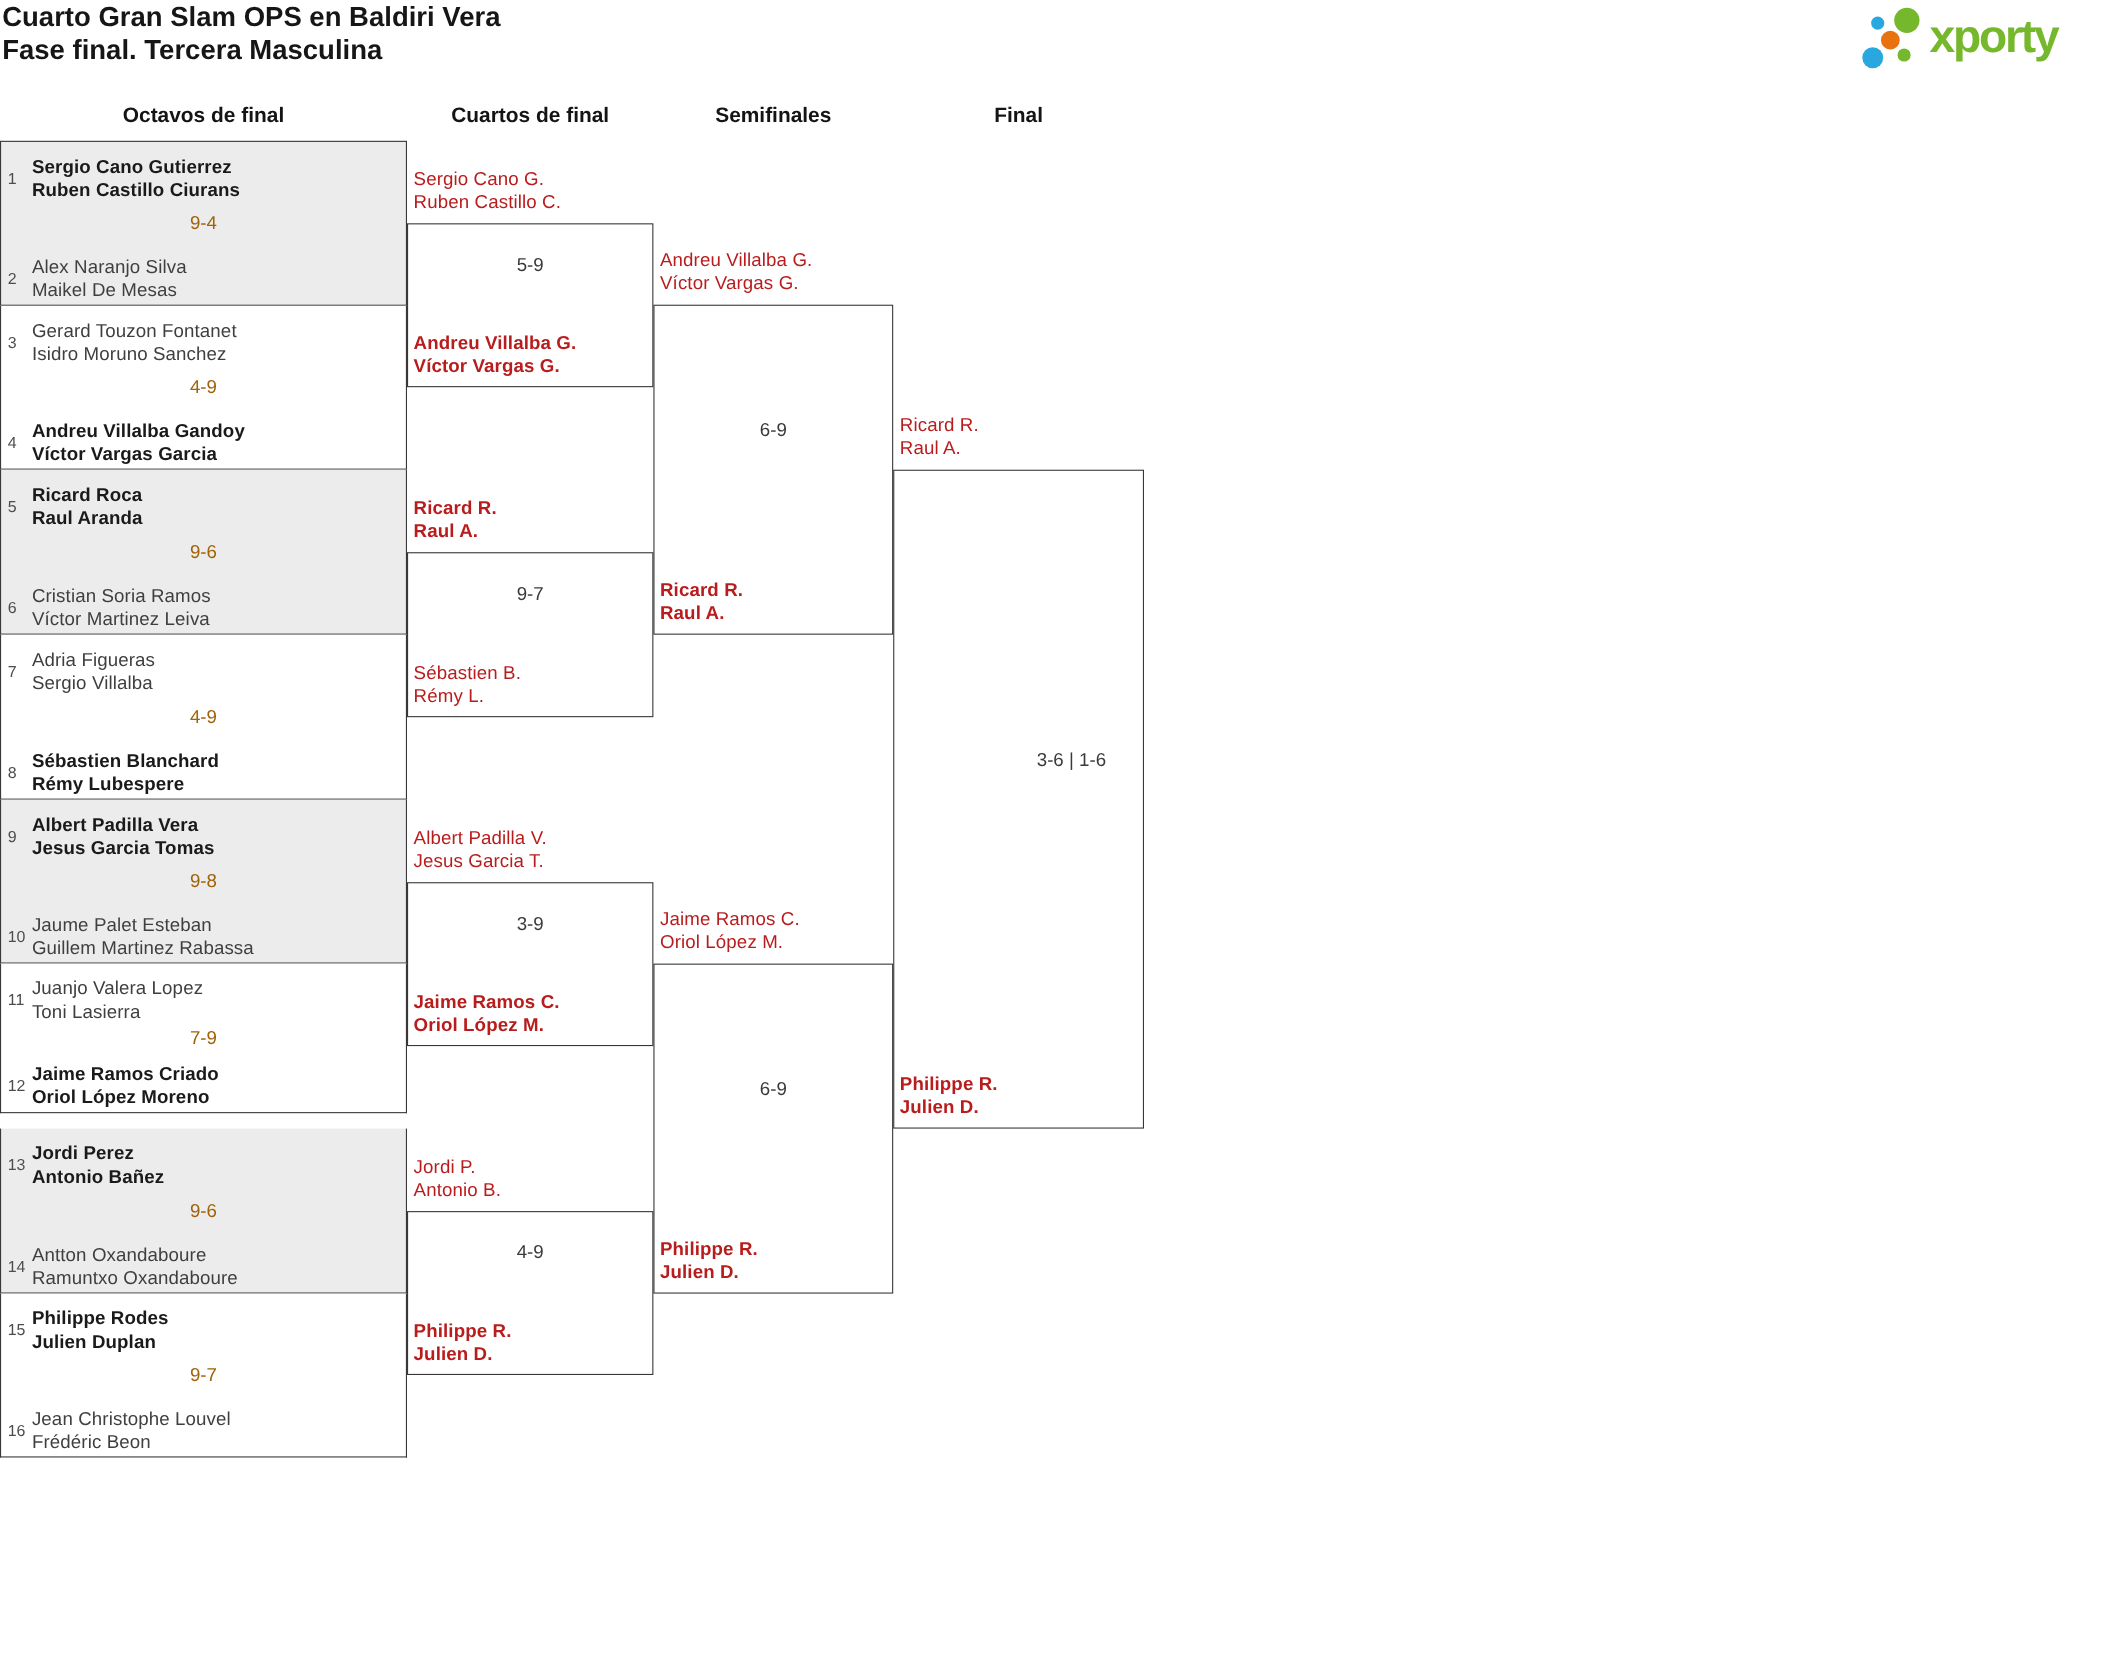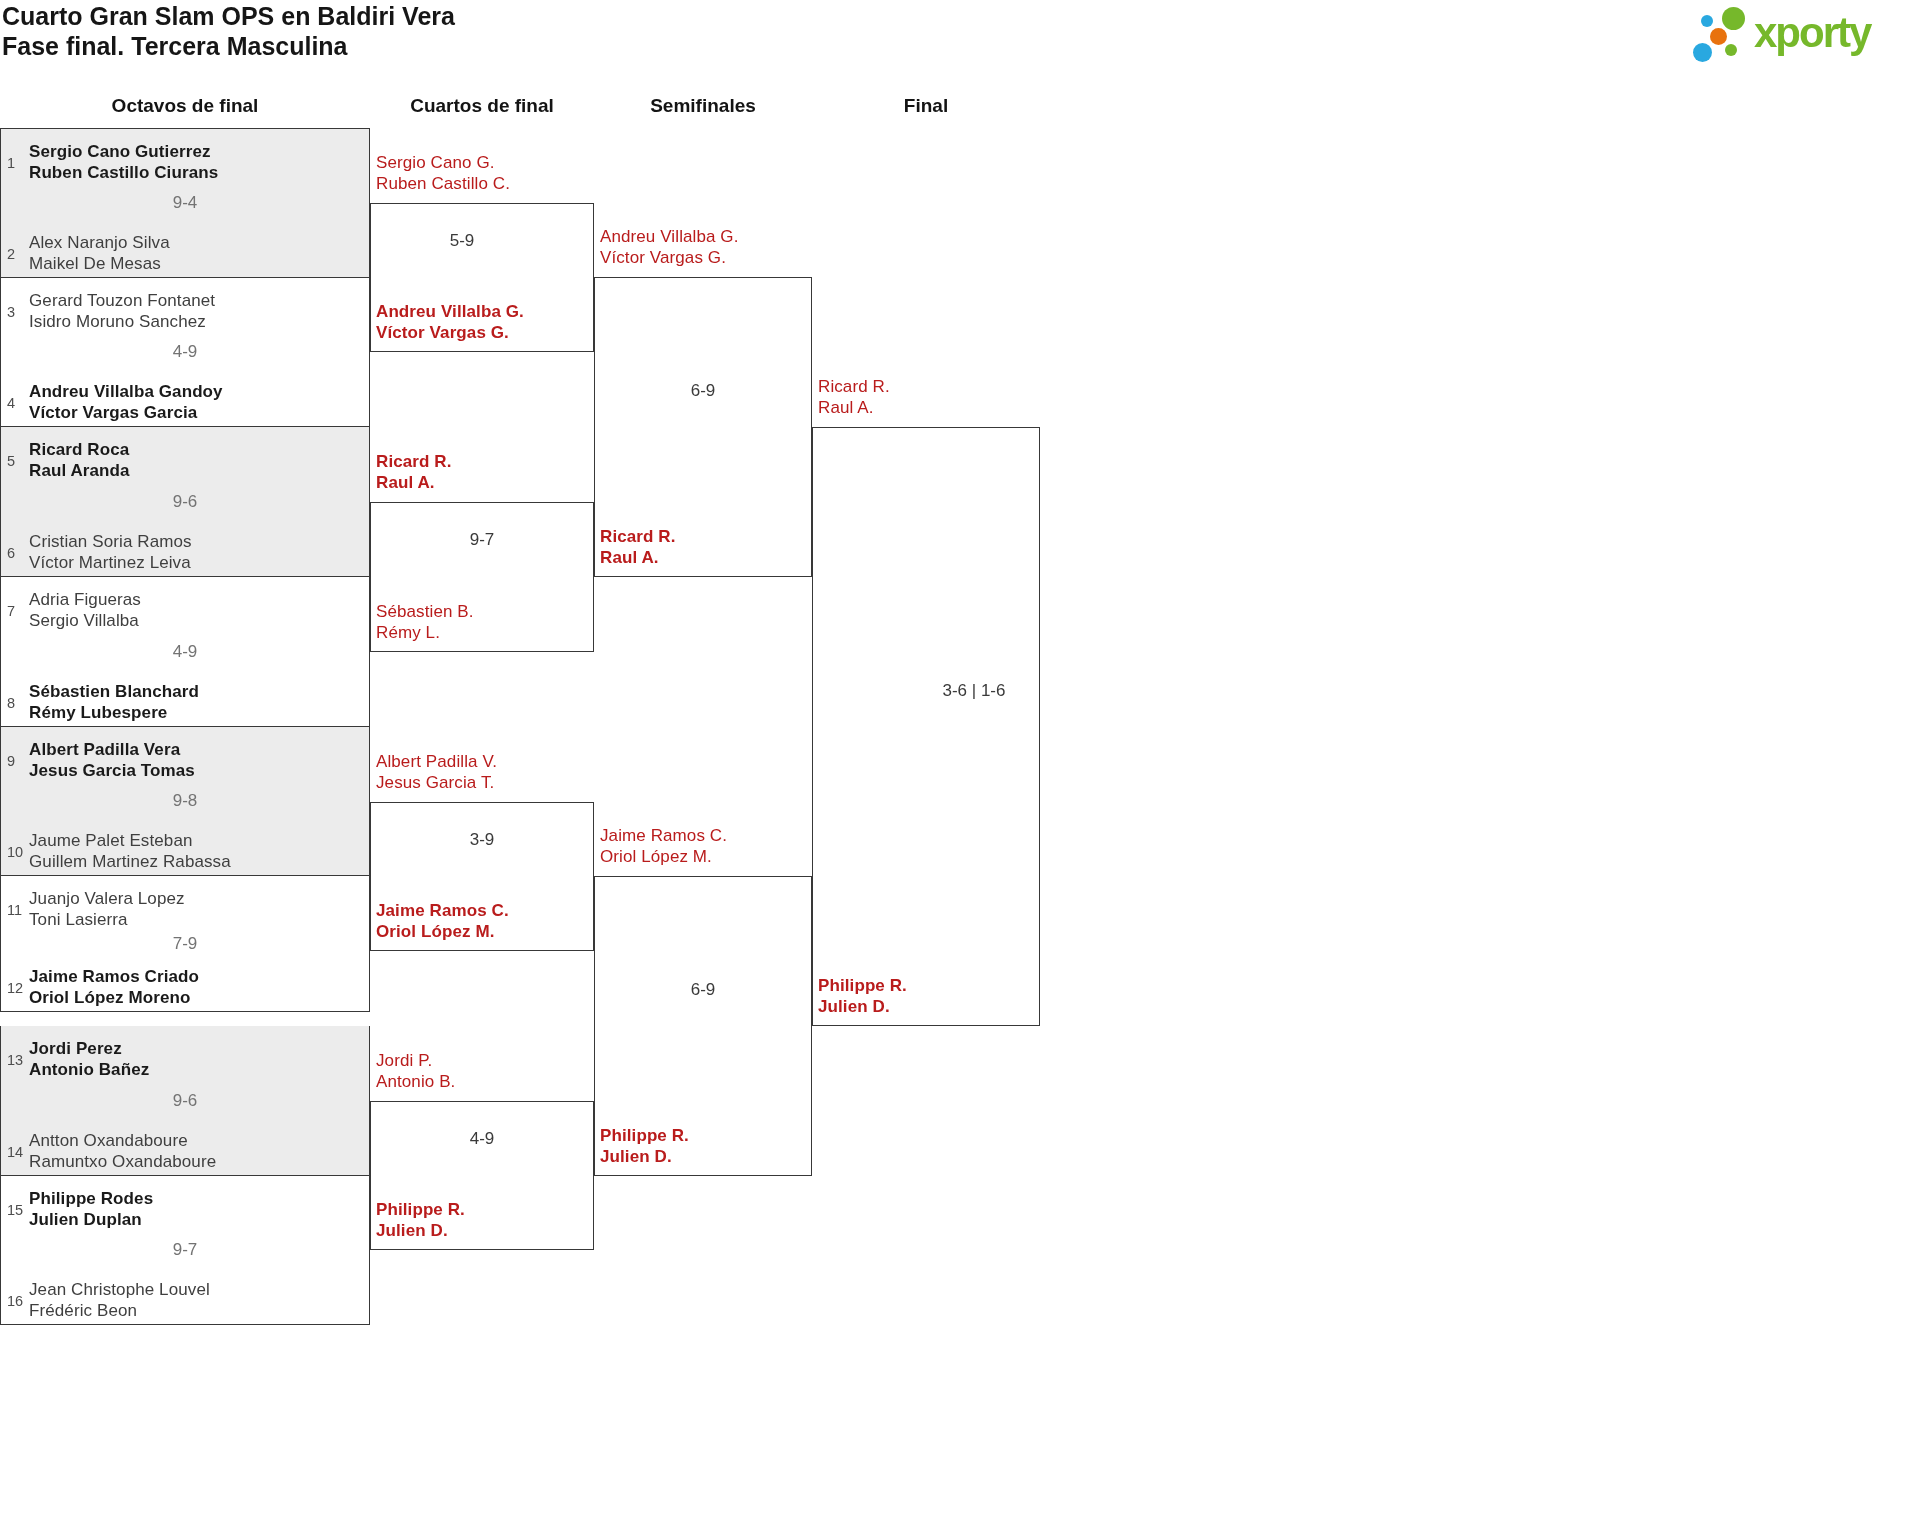--- a/index.html
+++ b/index.html
@@ -21,21 +21,21 @@
   .box.first{border-top:1.5px solid #383838;}
   .box.shaded{background:#ececec;}
   .team{position:absolute;left:6px;right:4px;display:flex;align-items:center;}
   .team-a{top:13px;}
   .team-b{bottom:3px;}
   .seed{flex:0 0 22px;width:22px;font-size:14.5px;color:#4d4d4d;}
   .names{font-size:17px;line-height:20.5px;color:#3f3f3f;letter-spacing:.1px;}
   .names div{white-space:nowrap;}
   .w{font-weight:700;color:#1a1a1a;}
   .score{position:absolute;left:0;right:0;top:50%;transform:translateY(-50%);
-         text-align:center;font-size:17px;color:#737373;}
+         text-align:center;font-size:17px;color:#a16207;}
 
   
   .rect{position:absolute;box-sizing:border-box;border:1.5px solid #383838;}
   .entry{position:absolute;font-size:17px;line-height:21px;color:#b91c1c;letter-spacing:.1px;}
   .entry div{white-space:nowrap;}
   .rscore{position:absolute;text-align:center;font-size:17px;color:#3a3a3a;}
 </style>
 </head>
 <body>
 
@@ -210,21 +210,21 @@
   <div class="rect" style="left:370px;top:1101px;width:224px;height:149px"></div>
 
   <div class="entry" style="left:376px;top:152px">
     <div>Sergio Cano G.</div>
     <div>Ruben Castillo C.</div>
   </div>
   <div class="entry w" style="left:376px;top:301px">
     <div>Andreu Villalba G.</div>
     <div>Víctor Vargas G.</div>
   </div>
-  <div class="rscore" style="left:350px;top:231px;width:224px">5-9</div>
+  <div class="rscore" style="left:370px;top:231px;width:224px">5-9</div>
 
   <div class="entry w" style="left:376px;top:451px">
     <div>Ricard R.</div>
     <div>Raul A.</div>
   </div>
   <div class="entry" style="left:376px;top:601px">
     <div>Sébastien B.</div>
     <div>Rémy L.</div>
   </div>
   <div class="rscore" style="left:370px;top:530px;width:224px">9-7</div>

